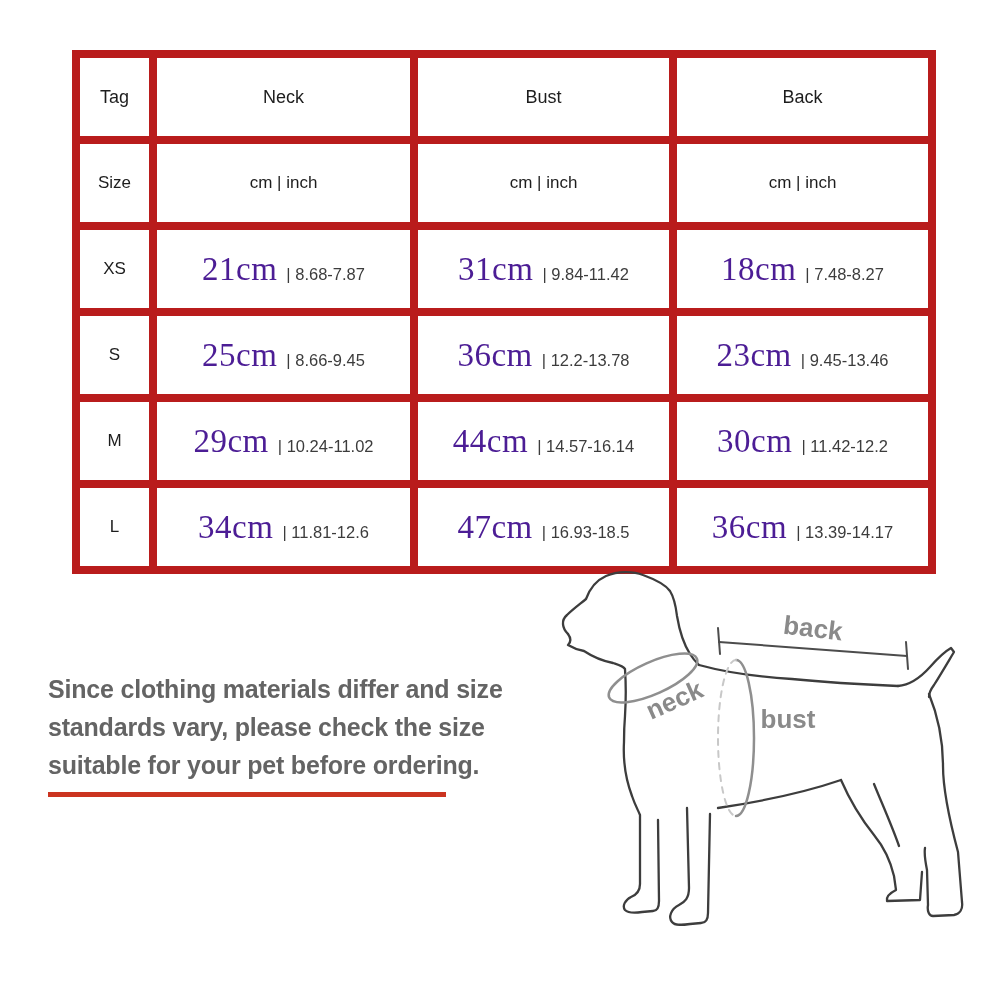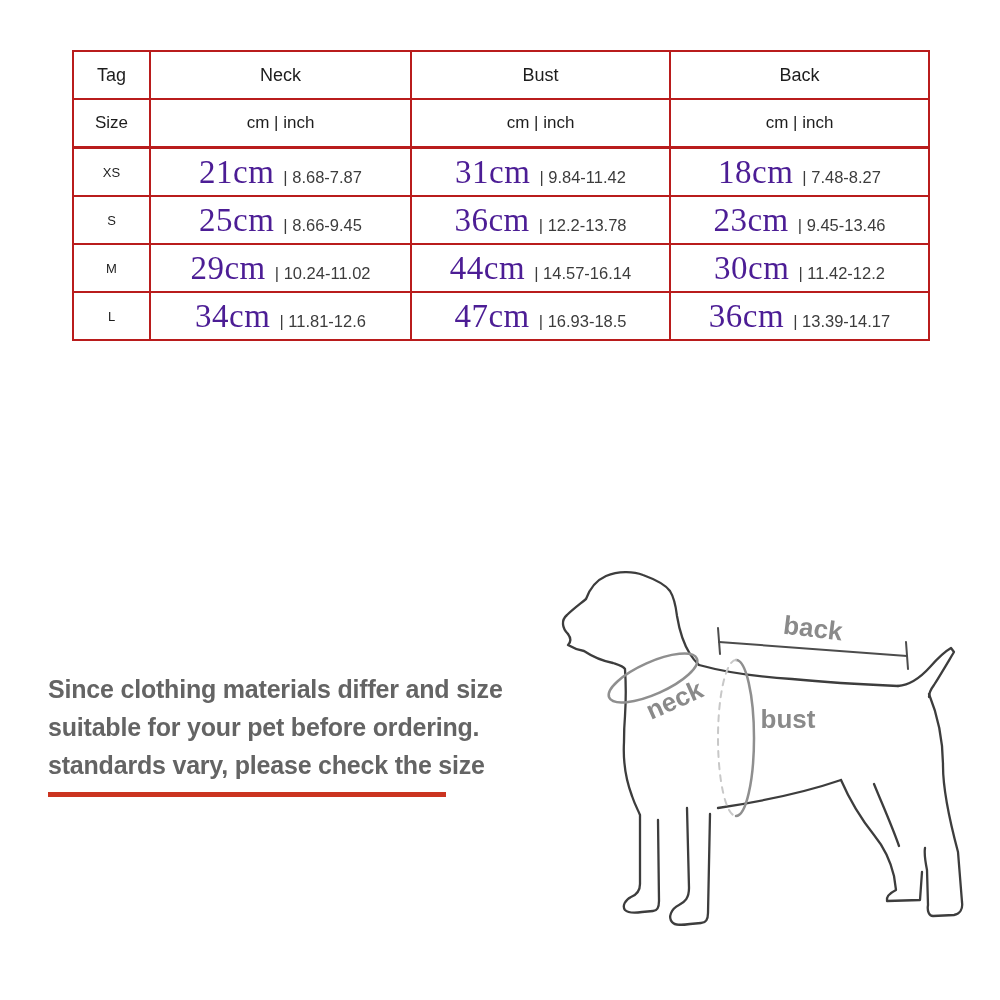--- a/index.html
+++ b/index.html
@@ -8,27 +8,27 @@
     background:#ffffff; font-family:"Liberation Sans", sans-serif;
   }
 
   
   table.size-table {
     position:absolute; left:72px; top:50px;
     border-collapse:collapse; table-layout:fixed; width:856px;
     background:#fff;
   }
   table.size-table td {
-    border:2px solid #b91c1c; text-align:center; vertical-align:middle;
-    padding:0; color:#1d1d1d; overflow:hidden; white-space:nowrap;
+    border:8px solid #b91c1c; text-align:center; vertical-align:middle;
+    padding:16px; color:#1d1d1d; overflow:hidden; white-space:nowrap;
   }
   tr.r-head td { height:46px; font-size:18px; }
   tr.r-sub  td { height:46px; font-size:17px; border-bottom-width:3px; }
   tr.r-data td { height:46px; }
-  td.size-cell { font-size:13px; color:#222; }
+  td.size-cell { font-size:17px; color:#222; }
   span.cm {
     font-family:"Liberation Serif", serif; font-size:33px; color:#4c1d95;
     letter-spacing:0.5px;
   }
   span.inch { font-size:16.5px; color:#3c3c3c; margin-left:9px; }
 
   
   .note {
     position:absolute; left:48px; top:670px; width:500px;
     font-size:25px; line-height:38px; font-weight:600;
@@ -95,22 +95,22 @@
     <td class="size-cell">L</td>
     <td><span class="cm">34cm</span><span class="inch">| 11.81-12.6</span></td>
     <td><span class="cm">47cm</span><span class="inch">| 16.93-18.5</span></td>
     <td><span class="cm">36cm</span><span class="inch">| 13.39-14.17</span></td>
   </tr>
   </tbody>
 </table>
 
 <div class="note">
   <div>Since clothing materials differ and size</div>
+  <div>standards vary, please check the size</div>
   <div>suitable for your pet before ordering.</div>
-  <div>standards vary, please check the size</div>
   <div class="redline"></div>
 </div>
 
 <svg class="dog" width="460" height="430" viewBox="0 0 460 430" xmlns="http://www.w3.org/2000/svg">
 
   <path class="outline" d="M 28,76 C 22,70 21,62 27,57 C 33,51 40,46 46,41 C 50,30 57,22 66,18
        C 78,13 93,13 103,17 C 114,21 125,26 130,33 C 135,41 136,50 137,58
        C 139,70 143,85 150,96 C 153,101 156,104 159,107"></path>
 
   <path class="outline" d="M 28,76 C 31,80 31,84 28,87 C 33,90 38,92 44,93 C 53,99 63,103 73,105

